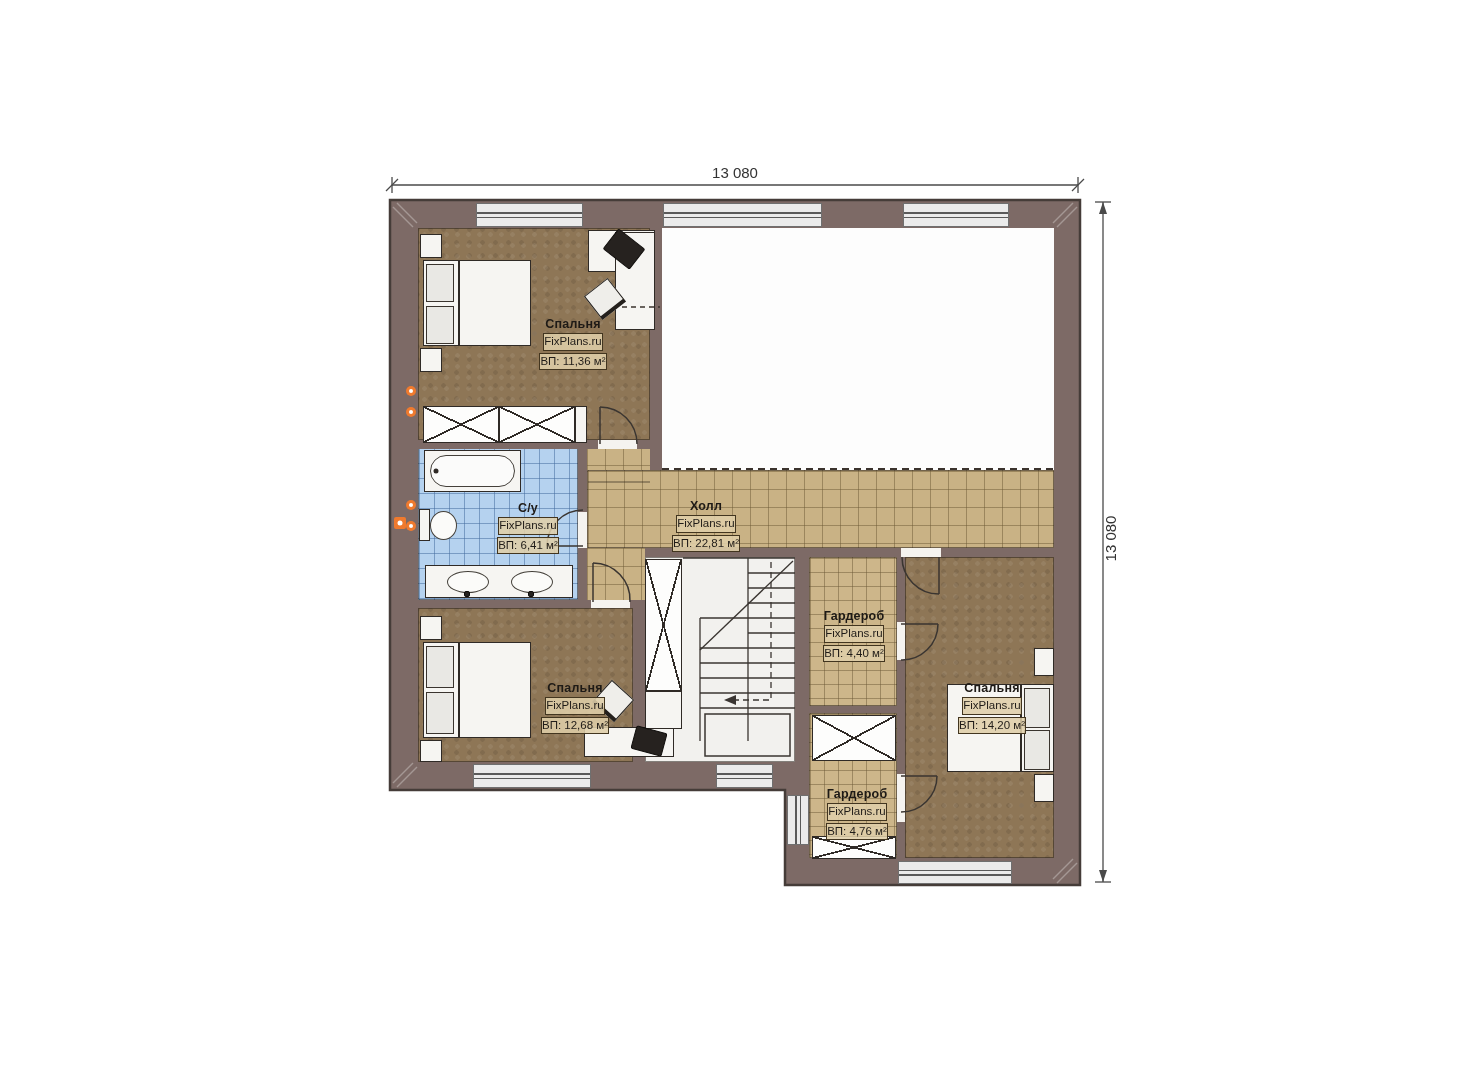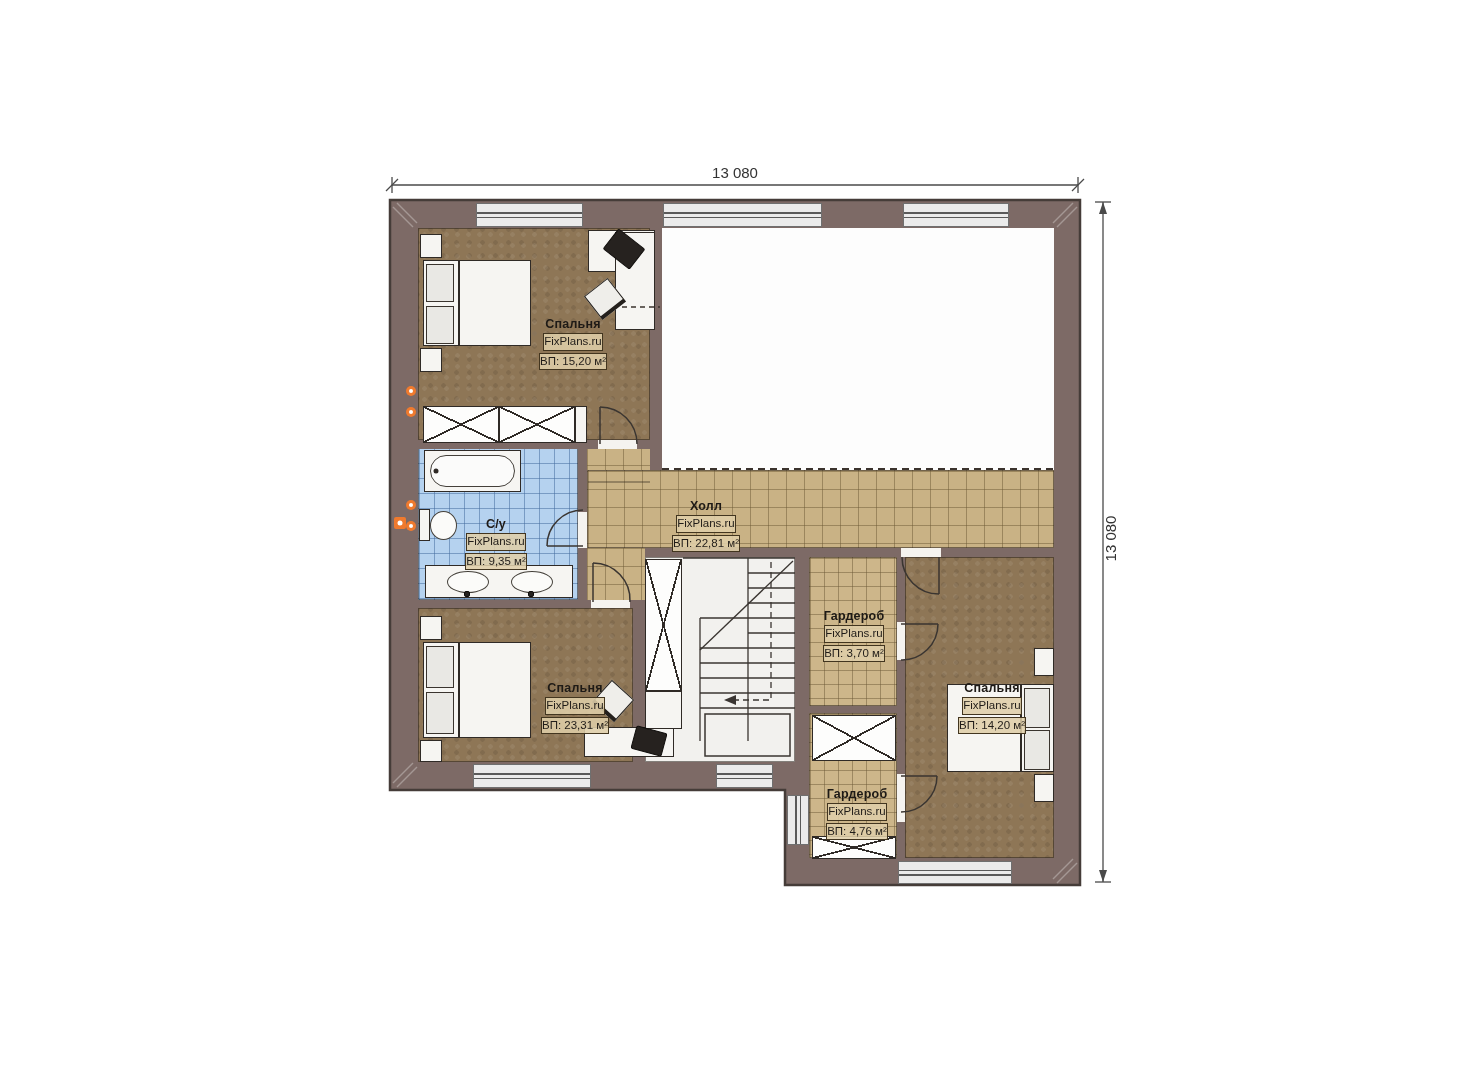--- a/index.html
+++ b/index.html
@@ -237,41 +237,41 @@
       <polygon points="1103,882 1099,870 1107,870" stroke="none"></polygon>
     </g>
   </svg>
 
   <div class="dim" style="left:700px;top:164px;width:70px;">13 080</div>
   <div class="dim dim-v" style="left:1075px;top:530px;width:70px;">13 080</div>
 
   <div class="rlabel" style="left:513px;top:317px;">
     <div class="rname">Спальня</div>
     <div class="rbox">FixPlans.ru</div>
-    <div class="rbox">ВП: 15,20 м²</div>
-  </div>
-  <div class="rlabel" style="left:436px;top:501px;margin-top:16px;">
+    <div class="rbox">ВП: 11,36 м²</div>
+  </div>
+  <div class="rlabel" style="left:468px;top:501px;">
     <div class="rname">С/у</div>
     <div class="rbox">FixPlans.ru</div>
-    <div class="rbox">ВП: 9,35 м²</div>
+    <div class="rbox">ВП: 6,41 м²</div>
   </div>
   <div class="rlabel" style="left:646px;top:499px;">
     <div class="rname">Холл</div>
     <div class="rbox">FixPlans.ru</div>
     <div class="rbox">ВП: 22,81 м²</div>
   </div>
   <div class="rlabel" style="left:515px;top:681px;">
     <div class="rname">Спальня</div>
     <div class="rbox">FixPlans.ru</div>
-    <div class="rbox">ВП: 23,31 м²</div>
+    <div class="rbox">ВП: 12,68 м²</div>
   </div>
   <div class="rlabel" style="left:794px;top:609px;">
     <div class="rname">Гардероб</div>
     <div class="rbox">FixPlans.ru</div>
-    <div class="rbox">ВП: 3,70 м²</div>
+    <div class="rbox">ВП: 4,40 м²</div>
   </div>
   <div class="rlabel" style="left:932px;top:681px;">
     <div class="rname">Спальня</div>
     <div class="rbox">FixPlans.ru</div>
     <div class="rbox">ВП: 14,20 м²</div>
   </div>
   <div class="rlabel" style="left:797px;top:787px;">
     <div class="rname">Гардероб</div>
     <div class="rbox">FixPlans.ru</div>
     <div class="rbox">ВП: 4,76 м²</div>

